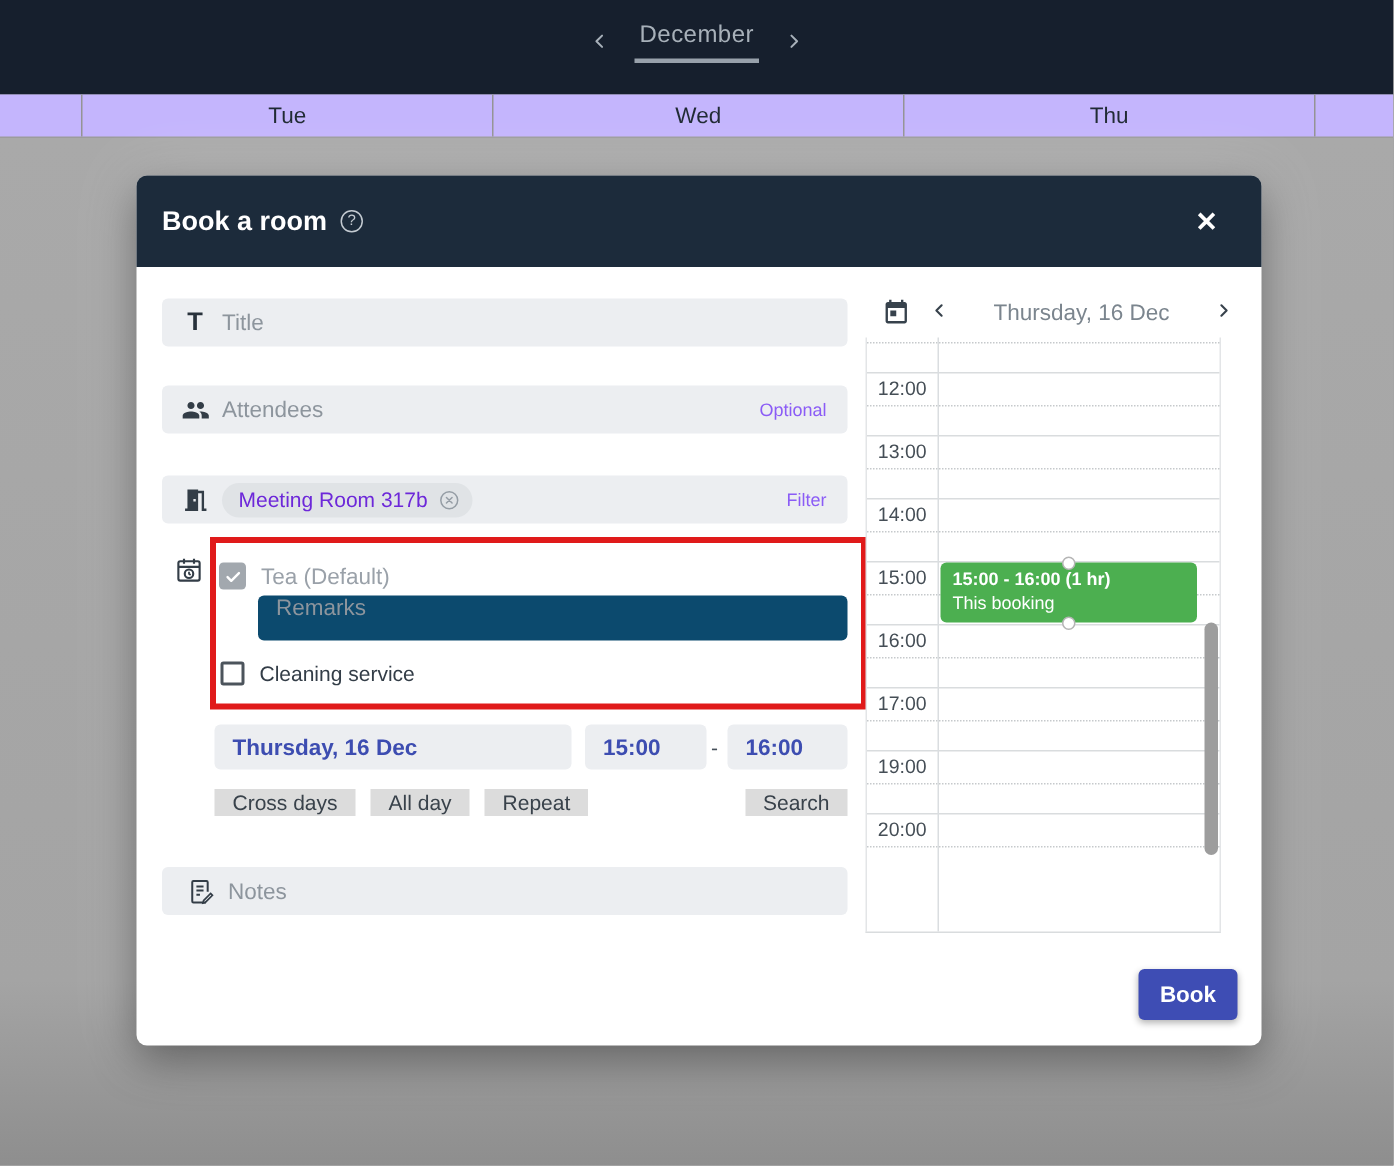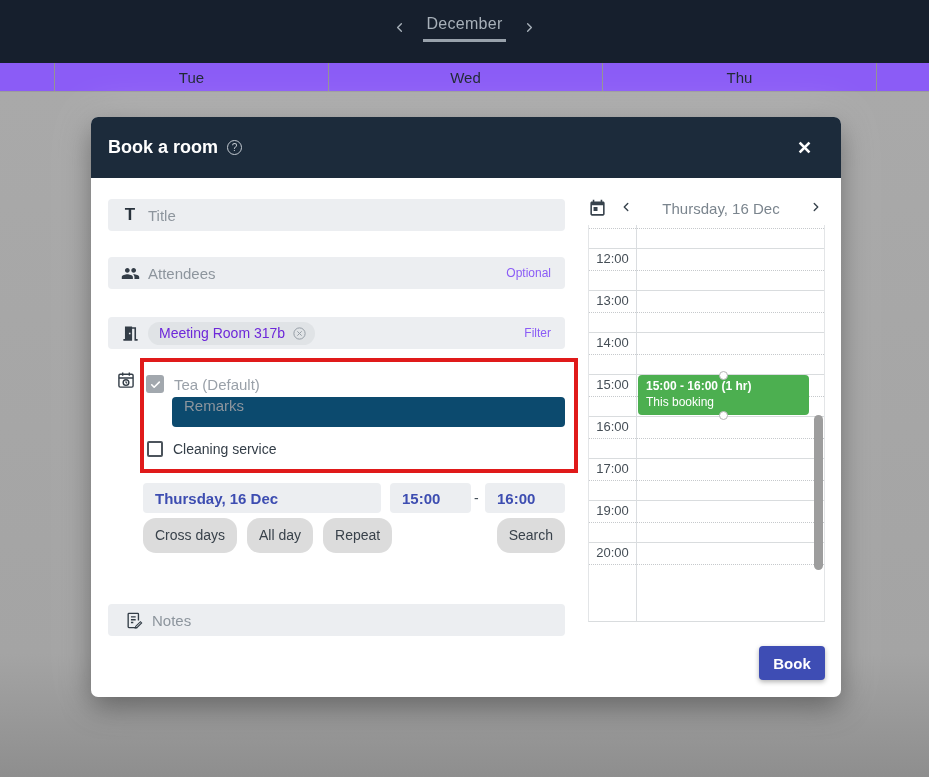--- a/index.html
+++ b/index.html
@@ -7,21 +7,21 @@
   .stage{position:relative;width:929px;height:777px;overflow:hidden;background:#a6a6a6;}
 
   
   .topbar{position:absolute;left:0;top:0;width:929px;height:63px;background:#161f2d;
           display:flex;align-items:center;justify-content:center;}
   .month-nav{display:flex;align-items:center;gap:14px;margin-bottom:6px;color:#a7b0b9;}
   .chev-btn{background:none;border:none;color:#a7b0b9;padding:2px;cursor:pointer;display:flex;}
   .month-label{font-size:16px;letter-spacing:.3px;padding:0 3px 6px 3px;border-bottom:3px solid #98a1ab;cursor:pointer;}
 
   
-  .weekday-row{position:absolute;left:0;top:63px;width:929px;height:29px;background:#8b5cf6;
+  .weekday-row{position:absolute;left:0;top:63px;width:929px;height:29px;background:#c4b5fd;
                display:flex;border-bottom:1px solid #9c9c9c;}
   .wd{border-right:1px solid #949494;display:flex;align-items:center;justify-content:center;
       font-size:15px;color:#1f2933;}
   .wd.gutter{width:55px;}
   .wd.day{width:274px;}
   .wd.filler{flex:1;border-right:none;}
 
   
   .content-bg{position:absolute;left:0;top:92px;width:929px;height:685px;
               background:linear-gradient(180deg,#a9a9a9 0%,#a4a4a4 82%,#8e8e8e 100%);}
@@ -64,31 +64,31 @@
   .pill{position:absolute;top:366px;height:30px;background:#eceef1;border-radius:4px;
         display:flex;align-items:center;padding:0 12px;font-size:15px;font-weight:700;color:#3d4db1;cursor:pointer;}
   .pill.date{left:52px;width:238px;}
   .pill.start{left:299px;width:81px;}
   .pill.end{left:394px;width:80px;}
   .dt-sep{position:absolute;left:383px;top:366px;height:30px;display:flex;align-items:center;
           font-size:14px;color:#46505a;}
 
   
   .actions-row{position:absolute;left:52px;top:405px;width:422px;height:26px;display:flex;gap:10px;align-items:center;}
-  .gbtn{height:35px;padding:0 12px;background:#dcdcdc;border:none;border-radius:13px;
+  .gbtn{height:18px;padding:0 12px;background:#dcdcdc;border:none;border-radius:0;
         font-size:14px;color:#39424b;cursor:pointer;}
   .gbtn.search{margin-left:auto;}
 
   
   .panel-head{position:absolute;left:497px;top:76px;width:237px;height:30px;display:flex;align-items:center;}
   .panel-cal-icon{color:#37424c;display:flex;margin-right:10px;cursor:pointer;}
   .panel-chev{background:none;border:none;color:#37424c;padding:2px;cursor:pointer;display:flex;}
   .panel-date{flex:1;text-align:center;font-size:15px;color:#7b858e;}
 
-  .timeline{position:absolute;left:497px;top:108px;width:237px;height:397px;
+  .timeline{position:absolute;left:486px;top:108px;width:237px;height:397px;
             border-left:1px solid #e3e5e7;border-right:1px solid #e3e5e7;border-bottom:1px solid #d9dcde;}
   .timeline::after{content:'';position:absolute;left:47px;top:0;bottom:0;border-left:1px solid #dadde0;z-index:1;}
   .tl-partial{position:relative;height:23px;}
   .tl-partial::after{content:'';position:absolute;left:0;right:0;top:3px;border-top:1px dotted #c6c9cc;}
   .tl-hour{position:relative;height:42px;border-top:1px solid #d9dcde;}
   .tl-hour.last{height:37px;}
   .tl-half{position:absolute;left:0;right:0;top:21px;border-top:1px dotted #c6c9cc;}
   .tl-label{position:absolute;left:0;top:2px;width:47px;text-align:center;font-size:13px;color:#454e56;}
 
   .event{position:absolute;left:49px;top:150px;width:171px;height:40px;background:#4caf50;border-radius:4px;
@@ -223,21 +223,21 @@
       <span>16:00</span>
     </div>
 
     <div class="actions-row">
       <button class="gbtn">Cross days</button>
         <button class="gbtn">All day</button>
         <button class="gbtn">Repeat</button>
         <button class="gbtn search">Search</button>
     </div>
 
-    <div class="field" style="top:487px;padding-left:16px;">
+    <div class="field" style="top:461px;padding-left:16px;">
       <span class="ficon">
         <svg viewBox="0 0 24 24" width="19" height="19" fill="none" stroke="currentColor" stroke-width="1.7">
             <path d="M15.5 21H5a1 1 0 0 1-1-1V4a1 1 0 0 1 1-1h11a1 1 0 0 1 1 1v8"></path>
             <path d="M7.5 7.5h6M7.5 11h6M7.5 14.5h3"></path>
             <path d="M13.5 19.5l6-6 1.5 1.5-6 6-2 .5z" stroke-width="1.4"></path>
           </svg>
       </span>
       <span class="placeholder">Notes</span>
     </div>
 

